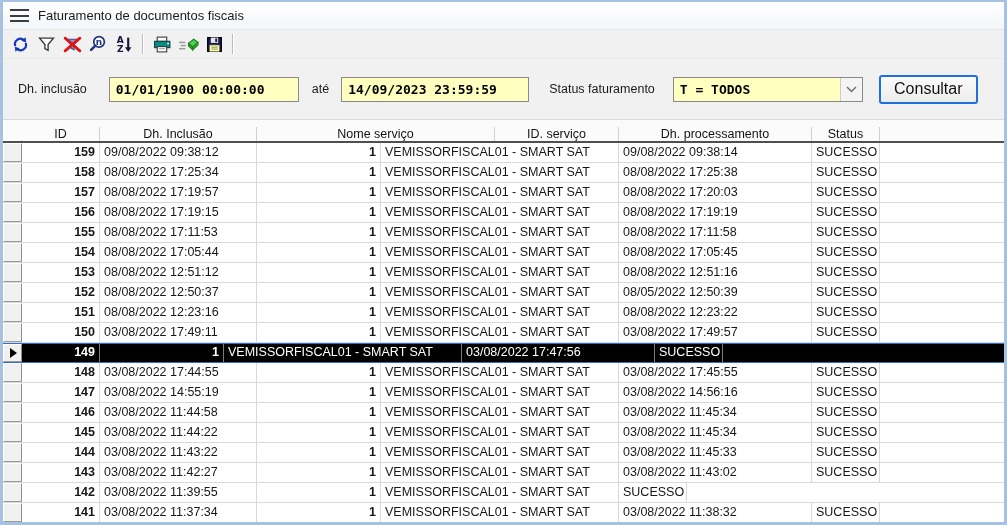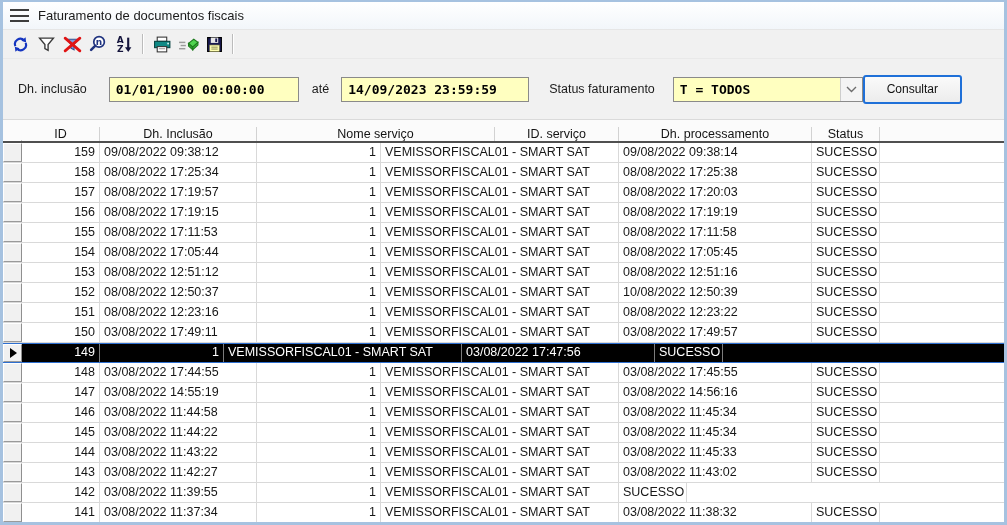--- a/index.html
+++ b/index.html
@@ -55,24 +55,24 @@
   }
   .combo-text{
     flex:1;font-family:"DejaVu Sans Mono",monospace;font-weight:bold;font-size:13px;color:#000;
     padding-left:6px;white-space:nowrap;overflow:hidden;
   }
   .combo-btn{
     width:21px;height:100%;background:#f4f4f4;border-left:1px solid #cdcdcd;
     display:flex;align-items:center;justify-content:center;
   }
   .consultar{
-    box-sizing:border-box;margin-left:0;width:99px;height:29px;
+    box-sizing:border-box;margin-left:16px;width:99px;height:29px;
     background:linear-gradient(#fafafa,#ececec);
     border:2px solid #1f70d8;border-radius:3px;
-    font-family:"Liberation Sans",sans-serif;font-size:12px;color:#111;
+    font-family:"Liberation Sans",sans-serif;font-size:16px;color:#111;
     display:flex;align-items:center;justify-content:center;cursor:default;
   }
   
   .grid{flex:1 1 auto;display:flex;flex-direction:column;overflow:hidden;background:#ffffff;}
   .ghead{
     flex:0 0 23px;height:23px;display:flex;
     background:#fbfbfb;border-bottom:2px solid #4f4f4f;box-sizing:border-box;align-items:flex-end;
   }
   .hcell{
     box-sizing:border-box;border-right:1px solid #d2d2d2;
@@ -96,21 +96,21 @@
   }
   .hind{background:#f1f1f1;border-right:1px solid #8f8f8f;border-top:1px solid #fff;}
   .tri{width:0;height:0;border-left:7px solid #000;border-top:5px solid transparent;border-bottom:5px solid transparent;margin-left:2px;}
   .c0{width:78px;flex:0 0 78px;}
   .c1{width:157px;flex:0 0 157px;}
   .c2{width:124px;flex:0 0 124px;}
   .c3{width:238px;flex:0 0 238px;}
   .c4{width:193px;flex:0 0 193px;}
   .c5{width:68px;flex:0 0 68px;}
   .cf{flex:1 1 auto;border-right:none;}
-  .al-r{text-align:right;padding-right:4px;}
+  .al-r{text-align:right;padding-right:4px;font-weight:bold;}
   .al-l{text-align:left;padding-left:4px;}
   .row.selected{border-top:1px solid #2e6fd0;border-bottom:1px solid #2e6fd0;}
   .row.selected .cell{background:#000000;color:#ffffff;border-right-color:#7c7c7c;line-height:17px;}
 </style>
 </head>
 <body>
 
 <div class="window">
 
   <div class="titlebar">
@@ -290,21 +290,21 @@
           <div class="cell c4 al-l">08/08/2022 12:51:16</div>
           <div class="cell c5 al-l">SUCESSO</div>
           <div class="cell cf"></div>
         </div>
         <div class="row">
           <div class="ind"></div>
           <div class="cell c0 al-r">152</div>
           <div class="cell c1 al-l">08/08/2022 12:50:37</div>
           <div class="cell c2 al-r">1</div>
           <div class="cell c3 al-l">VEMISSORFISCAL01 - SMART SAT</div>
-          <div class="cell c4 al-l">10/08/2022 12:50:39</div>
+          <div class="cell c4 al-l">08/05/2022 12:50:39</div>
           <div class="cell c5 al-l">SUCESSO</div>
           <div class="cell cf"></div>
         </div>
         <div class="row">
           <div class="ind"></div>
           <div class="cell c0 al-r">151</div>
           <div class="cell c1 al-l">08/08/2022 12:23:16</div>
           <div class="cell c2 al-r">1</div>
           <div class="cell c3 al-l">VEMISSORFISCAL01 - SMART SAT</div>
           <div class="cell c4 al-l">08/08/2022 12:23:22</div>

